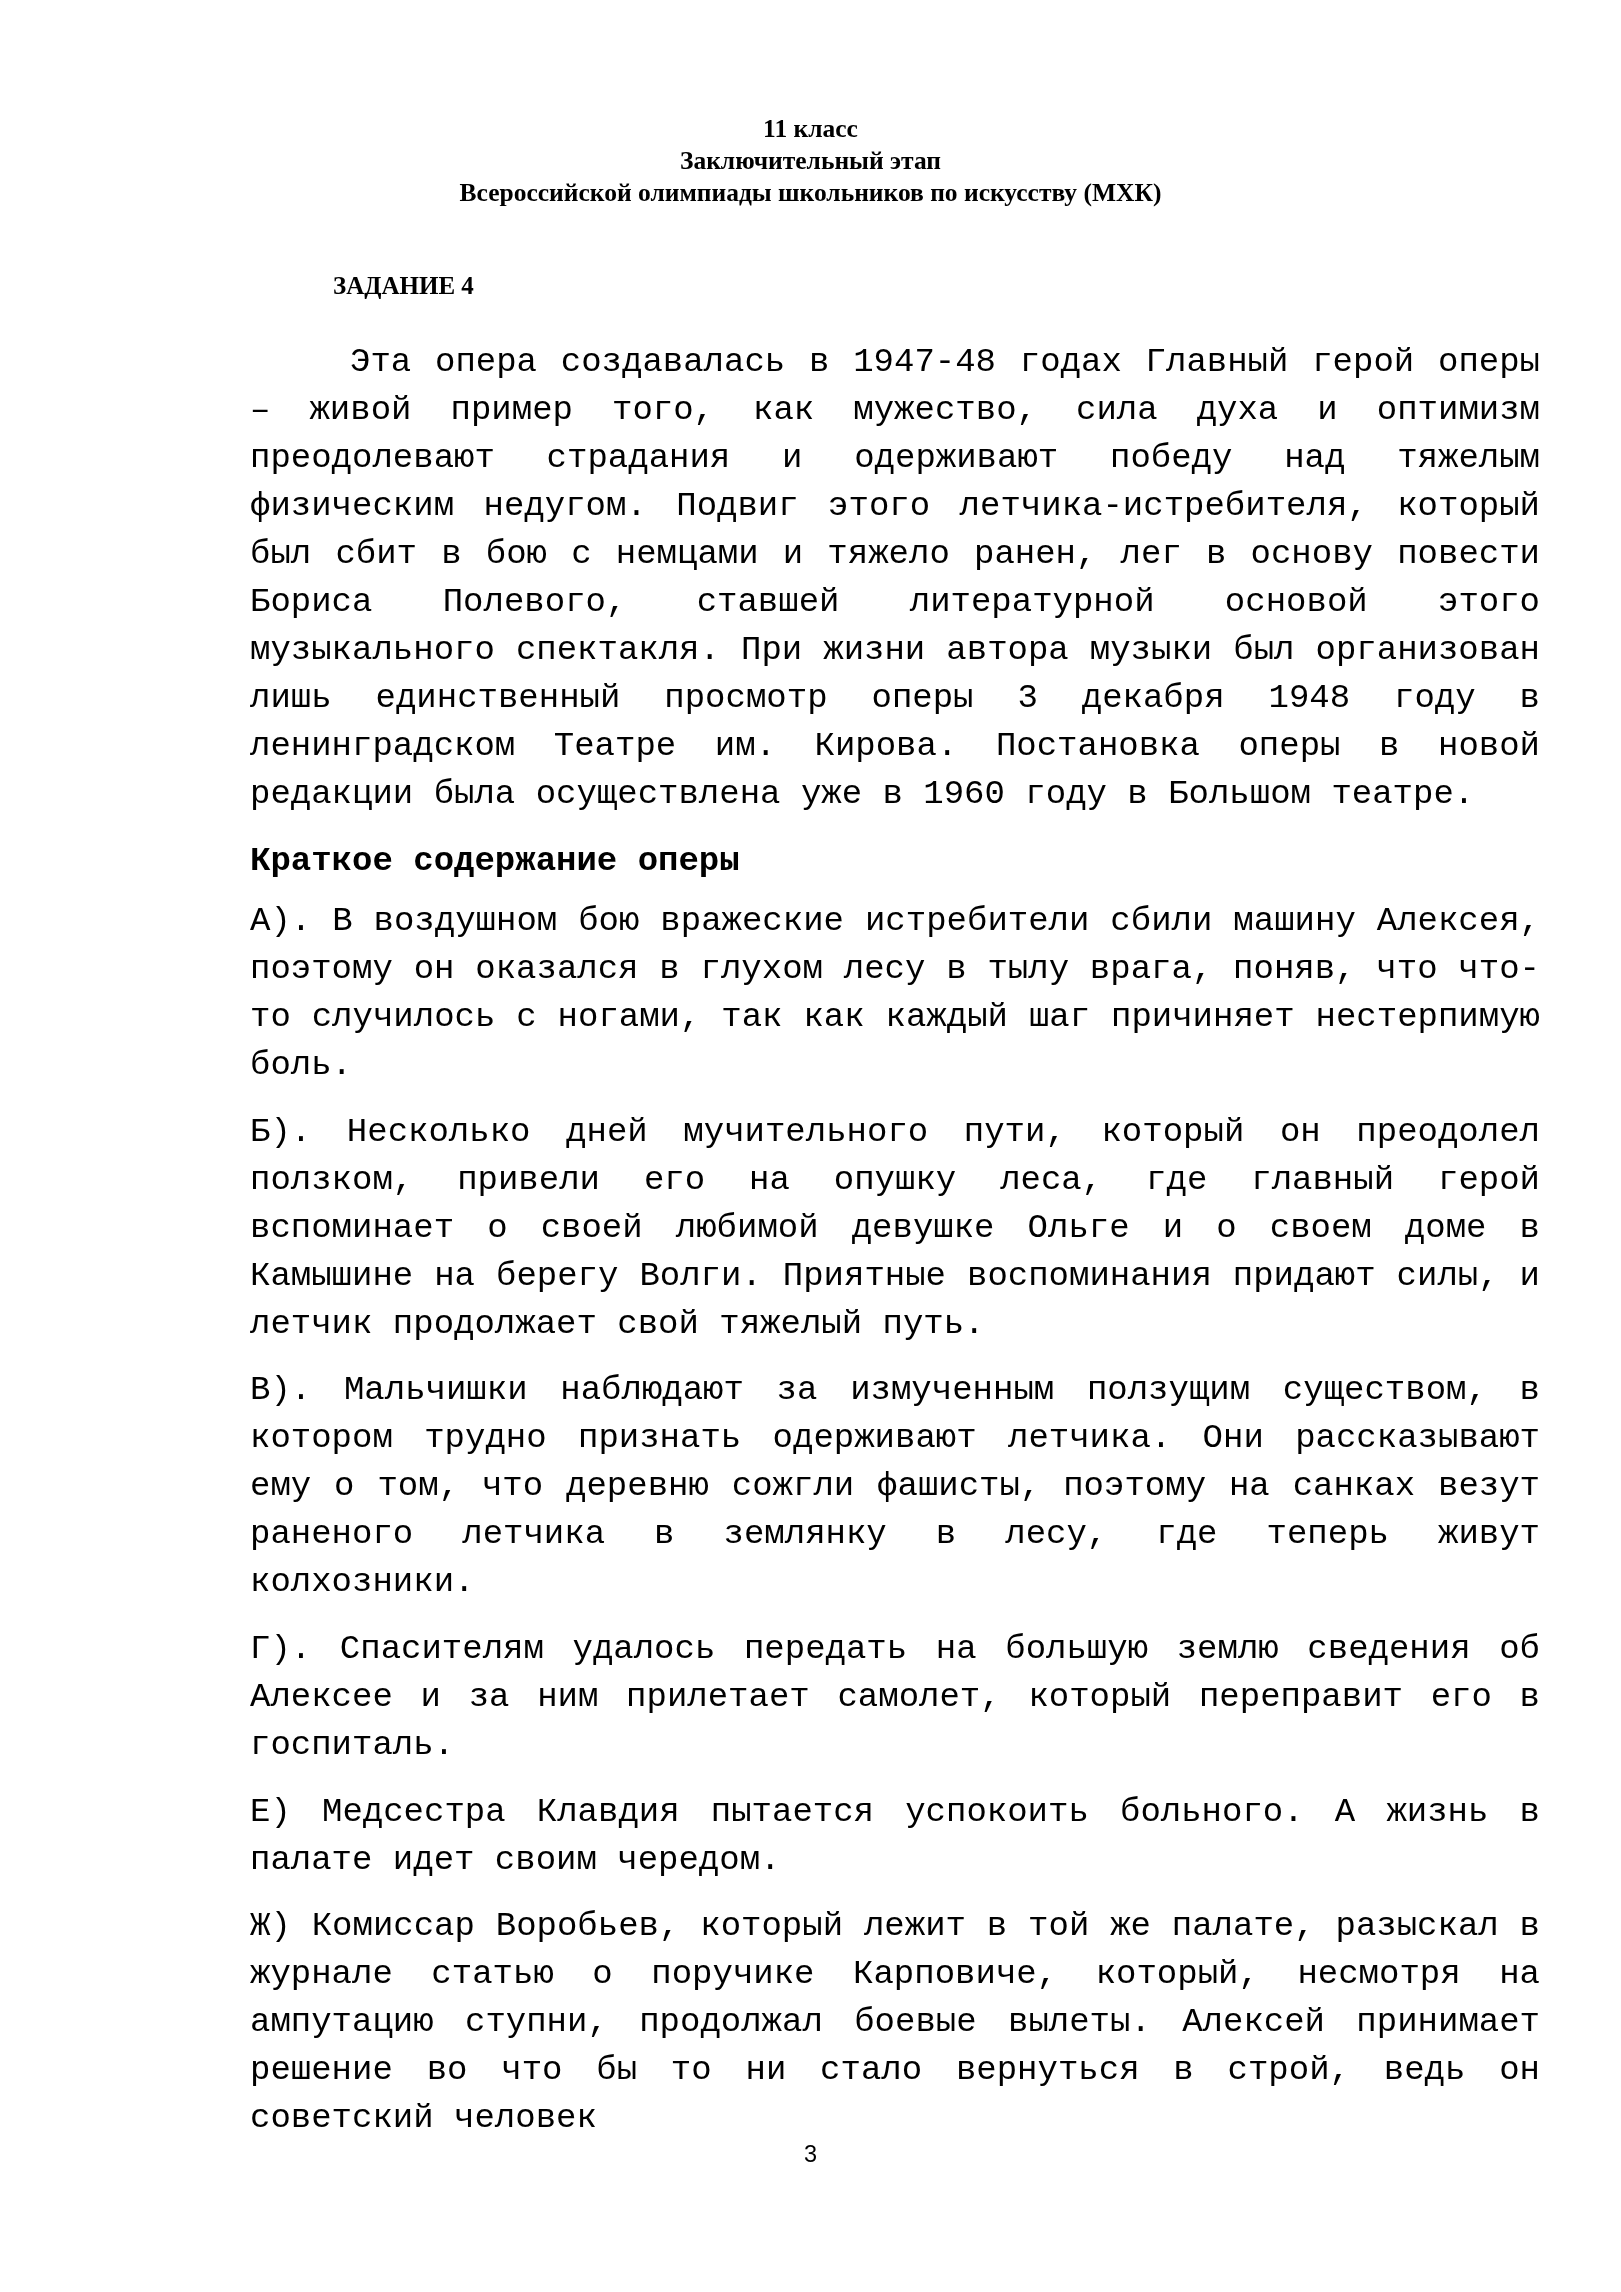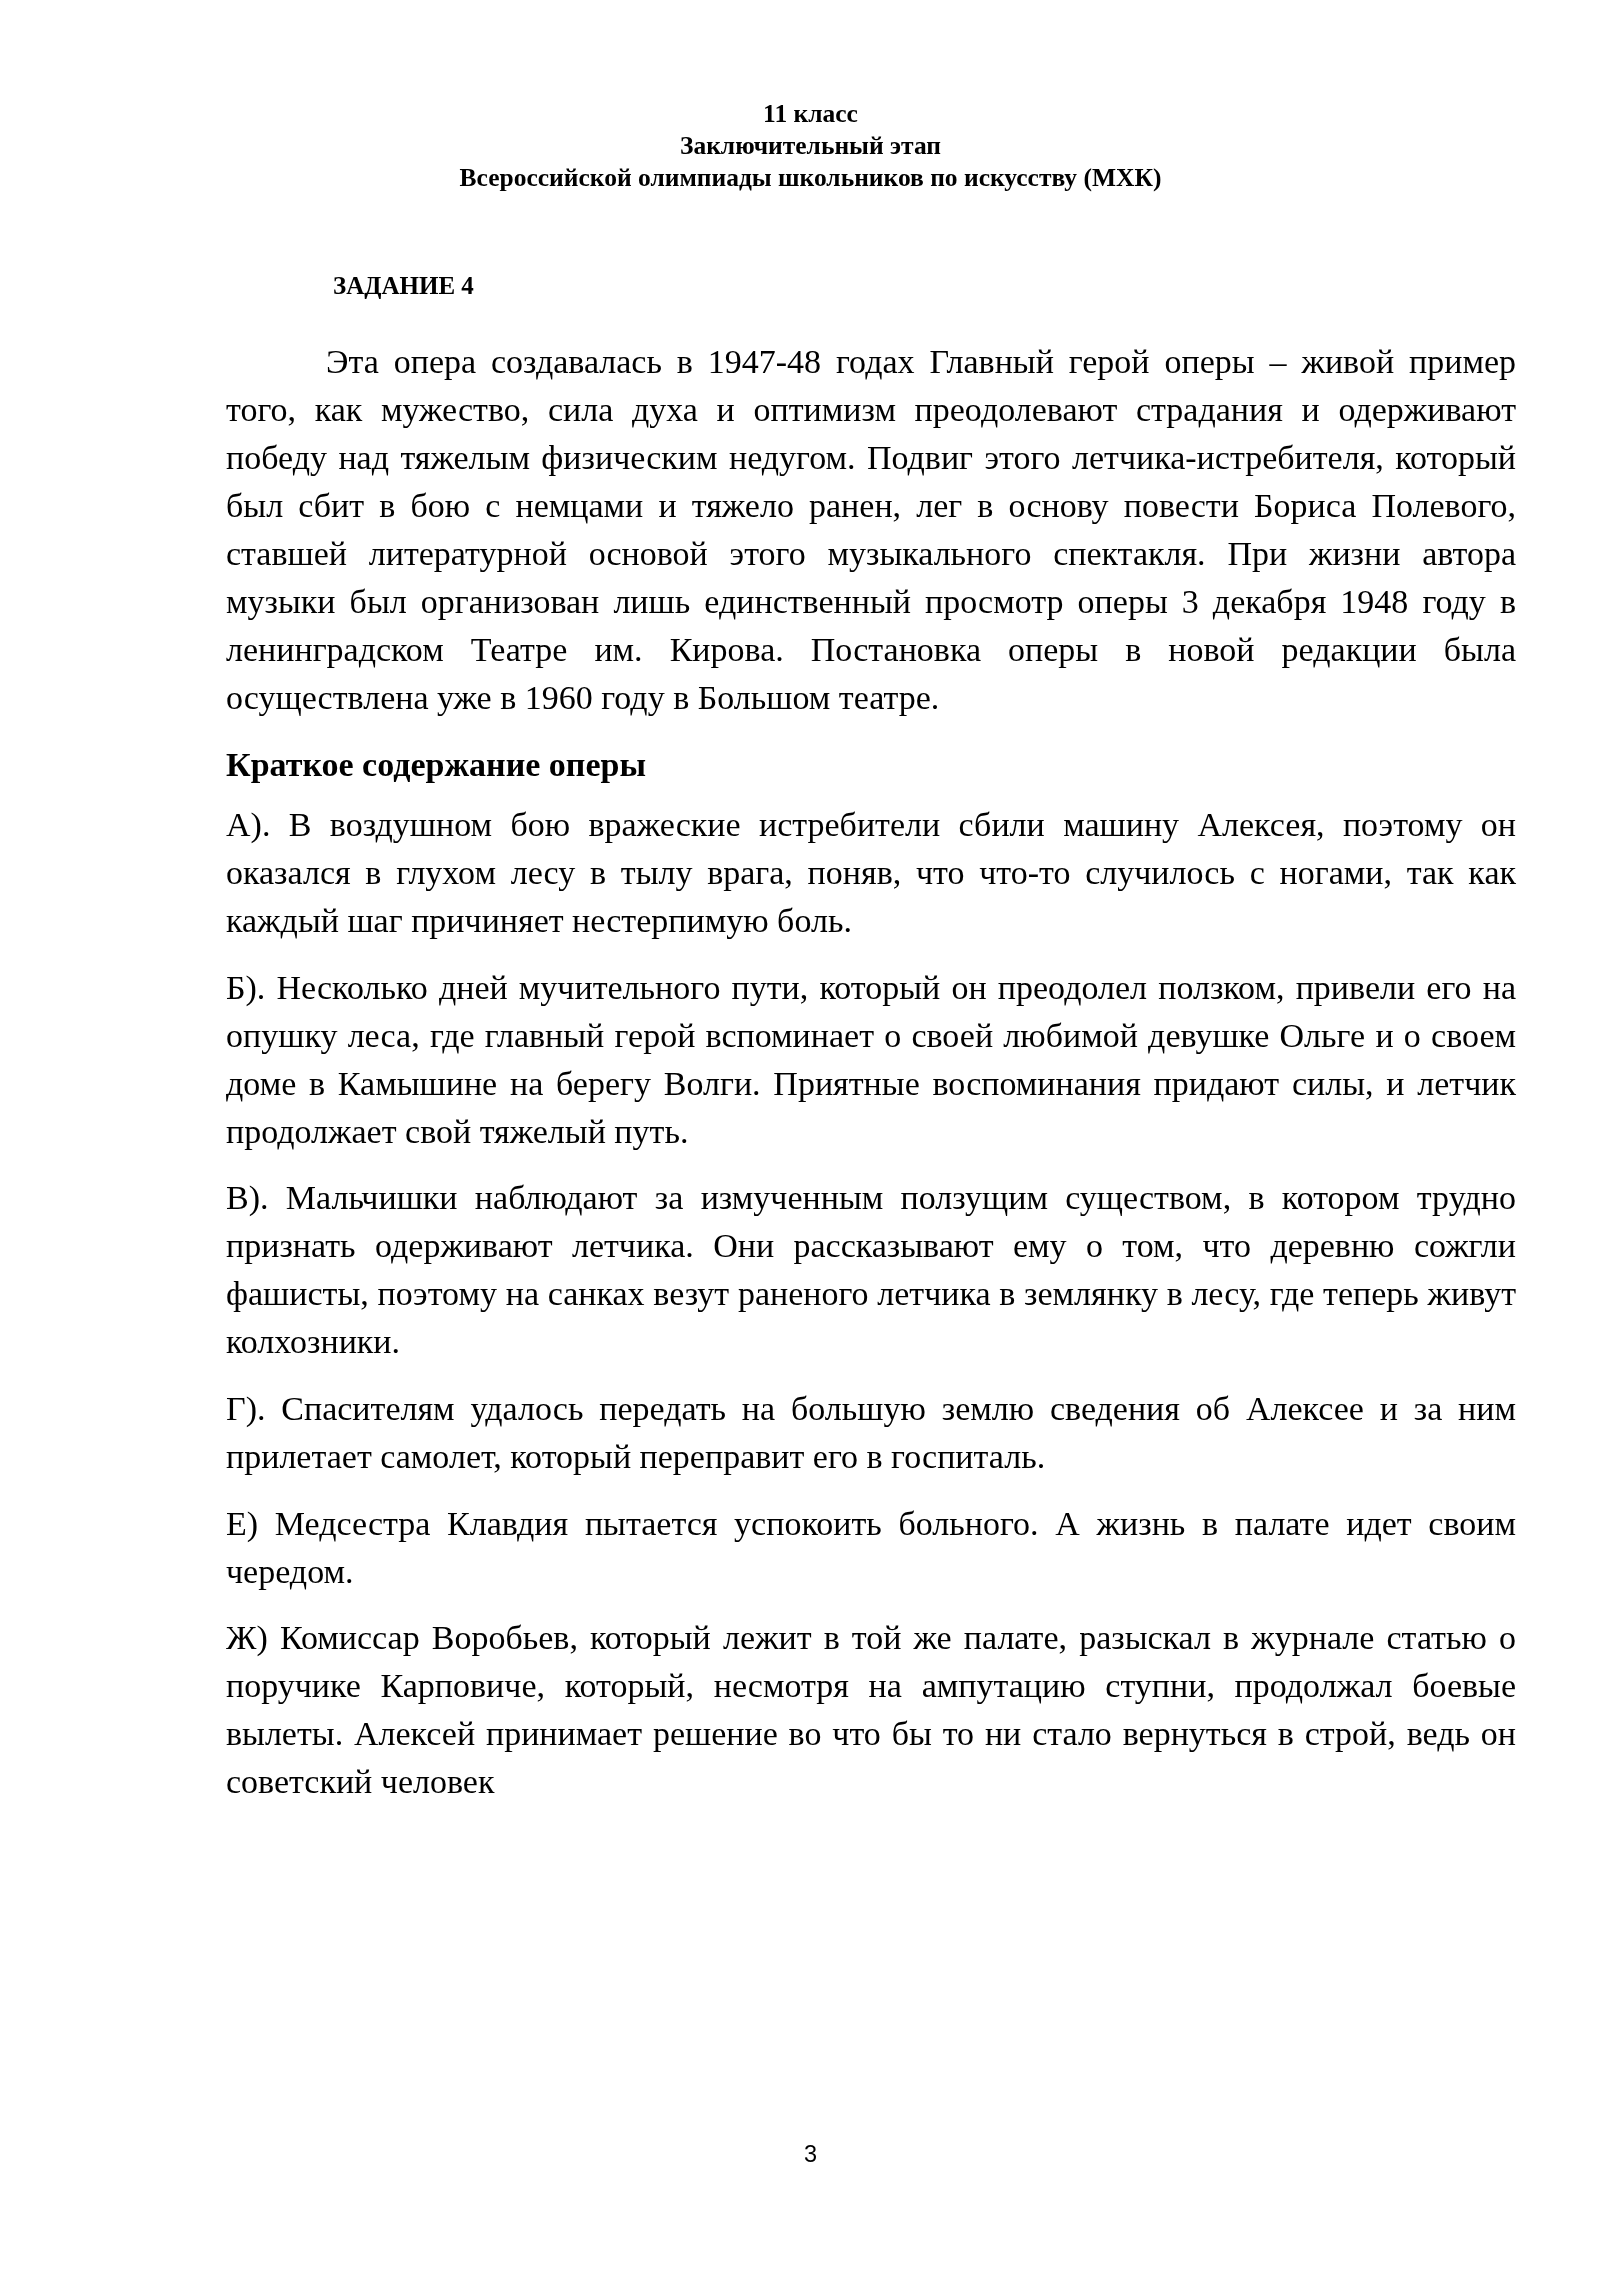--- a/index.html
+++ b/index.html
@@ -1,24 +1,24 @@
 <!DOCTYPE html>
 <html><head>
 <meta charset="utf-8">
 <style>
   html, body { margin: 0; padding: 0; background: #ffffff; }
   body { width: 1621px; height: 2293px; position: relative; overflow: hidden;
          font-family: "Liberation Serif", "DejaVu Serif", serif; color: #000; }
   .page { position: absolute; left: 0; top: 0; width: 1621px; height: 2293px; }
-  .header { position: absolute; left: 0; top: 98px; width: 1621px; text-align: center;
+  .header { position: absolute; left: 0; top: 113px; width: 1621px; text-align: center;
             font-weight: bold; font-size: 25.5px; line-height: 32px; }
   .header div { white-space: nowrap; }
   .task-title { position: absolute; left: 333px; top: 272px; font-weight: bold; font-size: 25px; }
-  .content { position: absolute; left: 226px; top: 338px; width: 1290px;
-             font-size: 34px; line-height: 48px; text-align: justify; }
+  .content { position: absolute; left: 250px; top: 338px; width: 1290px;
+             font-size: 34px; line-height: 48px; text-align: justify; font-family: Liberation Mono, monospace; }
   .content p { margin: 0 0 18.6px 0; }
   .intro { text-indent: 100px; }
   .subtitle { font-weight: bold; margin: 3.9px 0 12.7px 0 !important; }
   .page-num { position: absolute; left: 0; width: 1621px; top: 2141px; text-align: center;
               font-family: "Liberation Sans", "DejaVu Sans", sans-serif; font-size: 23.5px; }
 </style>
 </head>
 <body>
 
 <div class="page">

